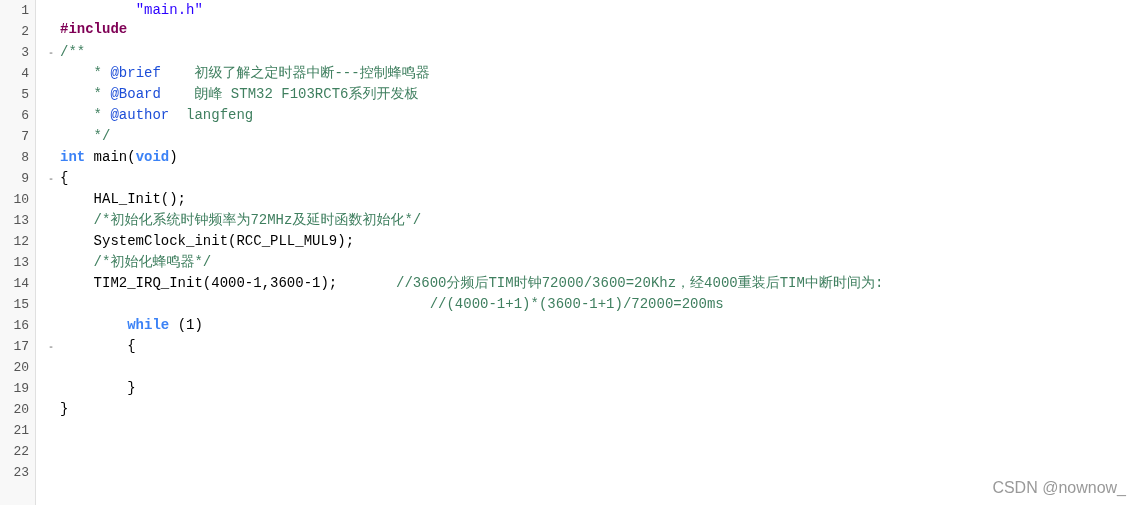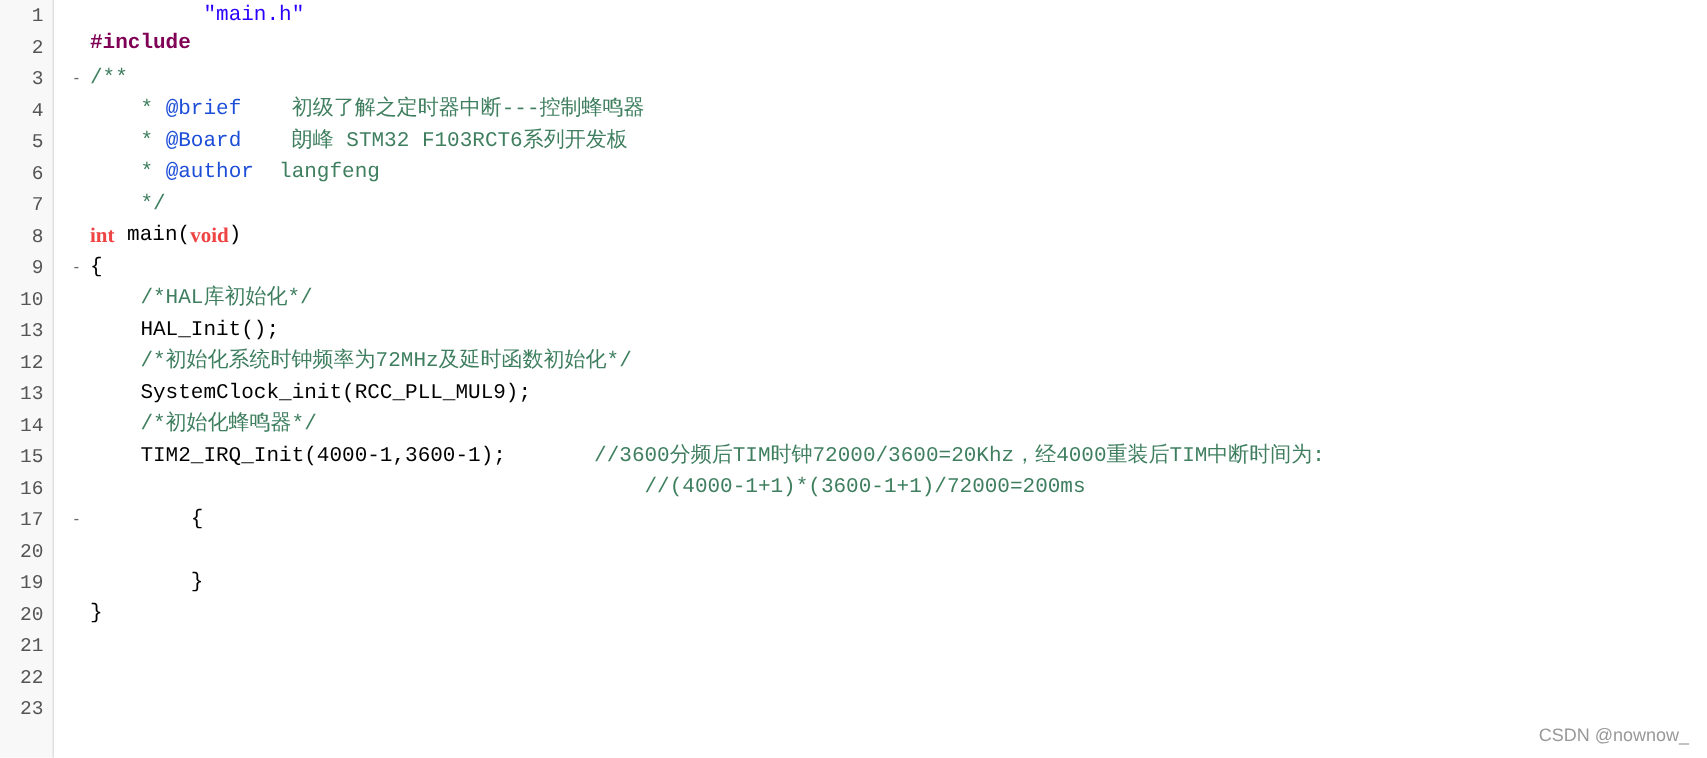--- a/index.html
+++ b/index.html
@@ -77,31 +77,31 @@
 
     .fold-placeholder {
       display: inline-block;
       width: 16px;
     }
 
     
     .c-include { color: #7f0055; font-weight: bold; margin-top: 38px; }
     .c-string { color: #2a00ff; }
     .c-green { color: #3f7f5f; }
-    .c-keyword { color: #ef4444; font-weight: bold; font-family: Liberation Serif, serif; }
+    .c-keyword { color: #3b82f6; font-weight: bold; }
     .c-normal { color: #000000; }
     .c-comment { color: #3f7f5f; }
     .c-at { color: #1d4ed8; font-weight: normal; }
 
     .watermark {
       position: absolute;
       bottom: 8px;
       right: 12px;
       color: #999999;
-      font-size: 12px;
+      font-size: 16px;
       font-family: Arial, sans-serif;
     }
   </style>
 </head>
 <body>
 
 <div class="code-container">
   <div class="line-numbers">
     <div class="line-num">1</div>
     <div class="line-num">2</div>
@@ -167,24 +167,20 @@
     <div class="code-line">
       <span class="fold-placeholder"></span>
       <span class="c-keyword">int</span><span class="c-normal"> main(</span><span class="c-keyword">void</span><span class="c-normal">)</span>
     </div>
 
     <div class="code-line">
       <span class="fold-icon">⁃</span>
       <span class="c-normal">{</span>
     </div>
 
-    <div class="code-line">
-      <span class="fold-placeholder"></span>
-      <span class="c-comment">&nbsp;&nbsp;&nbsp;&nbsp;/*HAL库初始化*/</span>
-    </div>
 
     <div class="code-line">
       <span class="fold-placeholder"></span>
       <span class="c-normal">&nbsp;&nbsp;&nbsp;&nbsp;HAL_Init();</span>
     </div>
 
     <div class="code-line">
       <span class="fold-placeholder"></span>
       <span class="c-comment">&nbsp;&nbsp;&nbsp;&nbsp;/*初始化系统时钟频率为72MHz及延时函数初始化*/</span>
     </div>
@@ -204,20 +200,24 @@
     <div class="code-line">
       <span class="fold-placeholder"></span>
       <span class="c-normal">&nbsp;&nbsp;&nbsp;&nbsp;TIM2_IRQ_Init(4000-1,3600-1);&nbsp;&nbsp;&nbsp;&nbsp;&nbsp;&nbsp;&nbsp;</span><span class="c-comment">//3600分频后TIM时钟72000/3600=20Khz，经4000重装后TIM中断时间为:</span>
     </div>
 
     <div class="code-line">
       <span class="fold-placeholder"></span>
       <span class="c-comment">&nbsp;&nbsp;&nbsp;&nbsp;&nbsp;&nbsp;&nbsp;&nbsp;&nbsp;&nbsp;&nbsp;&nbsp;&nbsp;&nbsp;&nbsp;&nbsp;&nbsp;&nbsp;&nbsp;&nbsp;&nbsp;&nbsp;&nbsp;&nbsp;&nbsp;&nbsp;&nbsp;&nbsp;&nbsp;&nbsp;&nbsp;&nbsp;&nbsp;&nbsp;&nbsp;&nbsp;&nbsp;&nbsp;&nbsp;&nbsp;&nbsp;&nbsp;&nbsp;&nbsp;//(4000-1+1)*(3600-1+1)/72000=200ms</span>
     </div>
 
+    <div class="code-line">
+      <span class="fold-placeholder"></span>
+      <span class="c-normal">&nbsp;&nbsp;&nbsp;&nbsp;&nbsp;&nbsp;&nbsp;&nbsp;</span><span class="c-keyword">while</span><span class="c-normal"> (1)</span>
+    </div>
 
     <div class="code-line">
       <span class="fold-icon">⁃</span>
       <span class="c-normal">&nbsp;&nbsp;&nbsp;&nbsp;&nbsp;&nbsp;&nbsp;&nbsp;{</span>
     </div>
 
     <div class="code-line">
       <span class="fold-placeholder"></span>
     </div>
 

